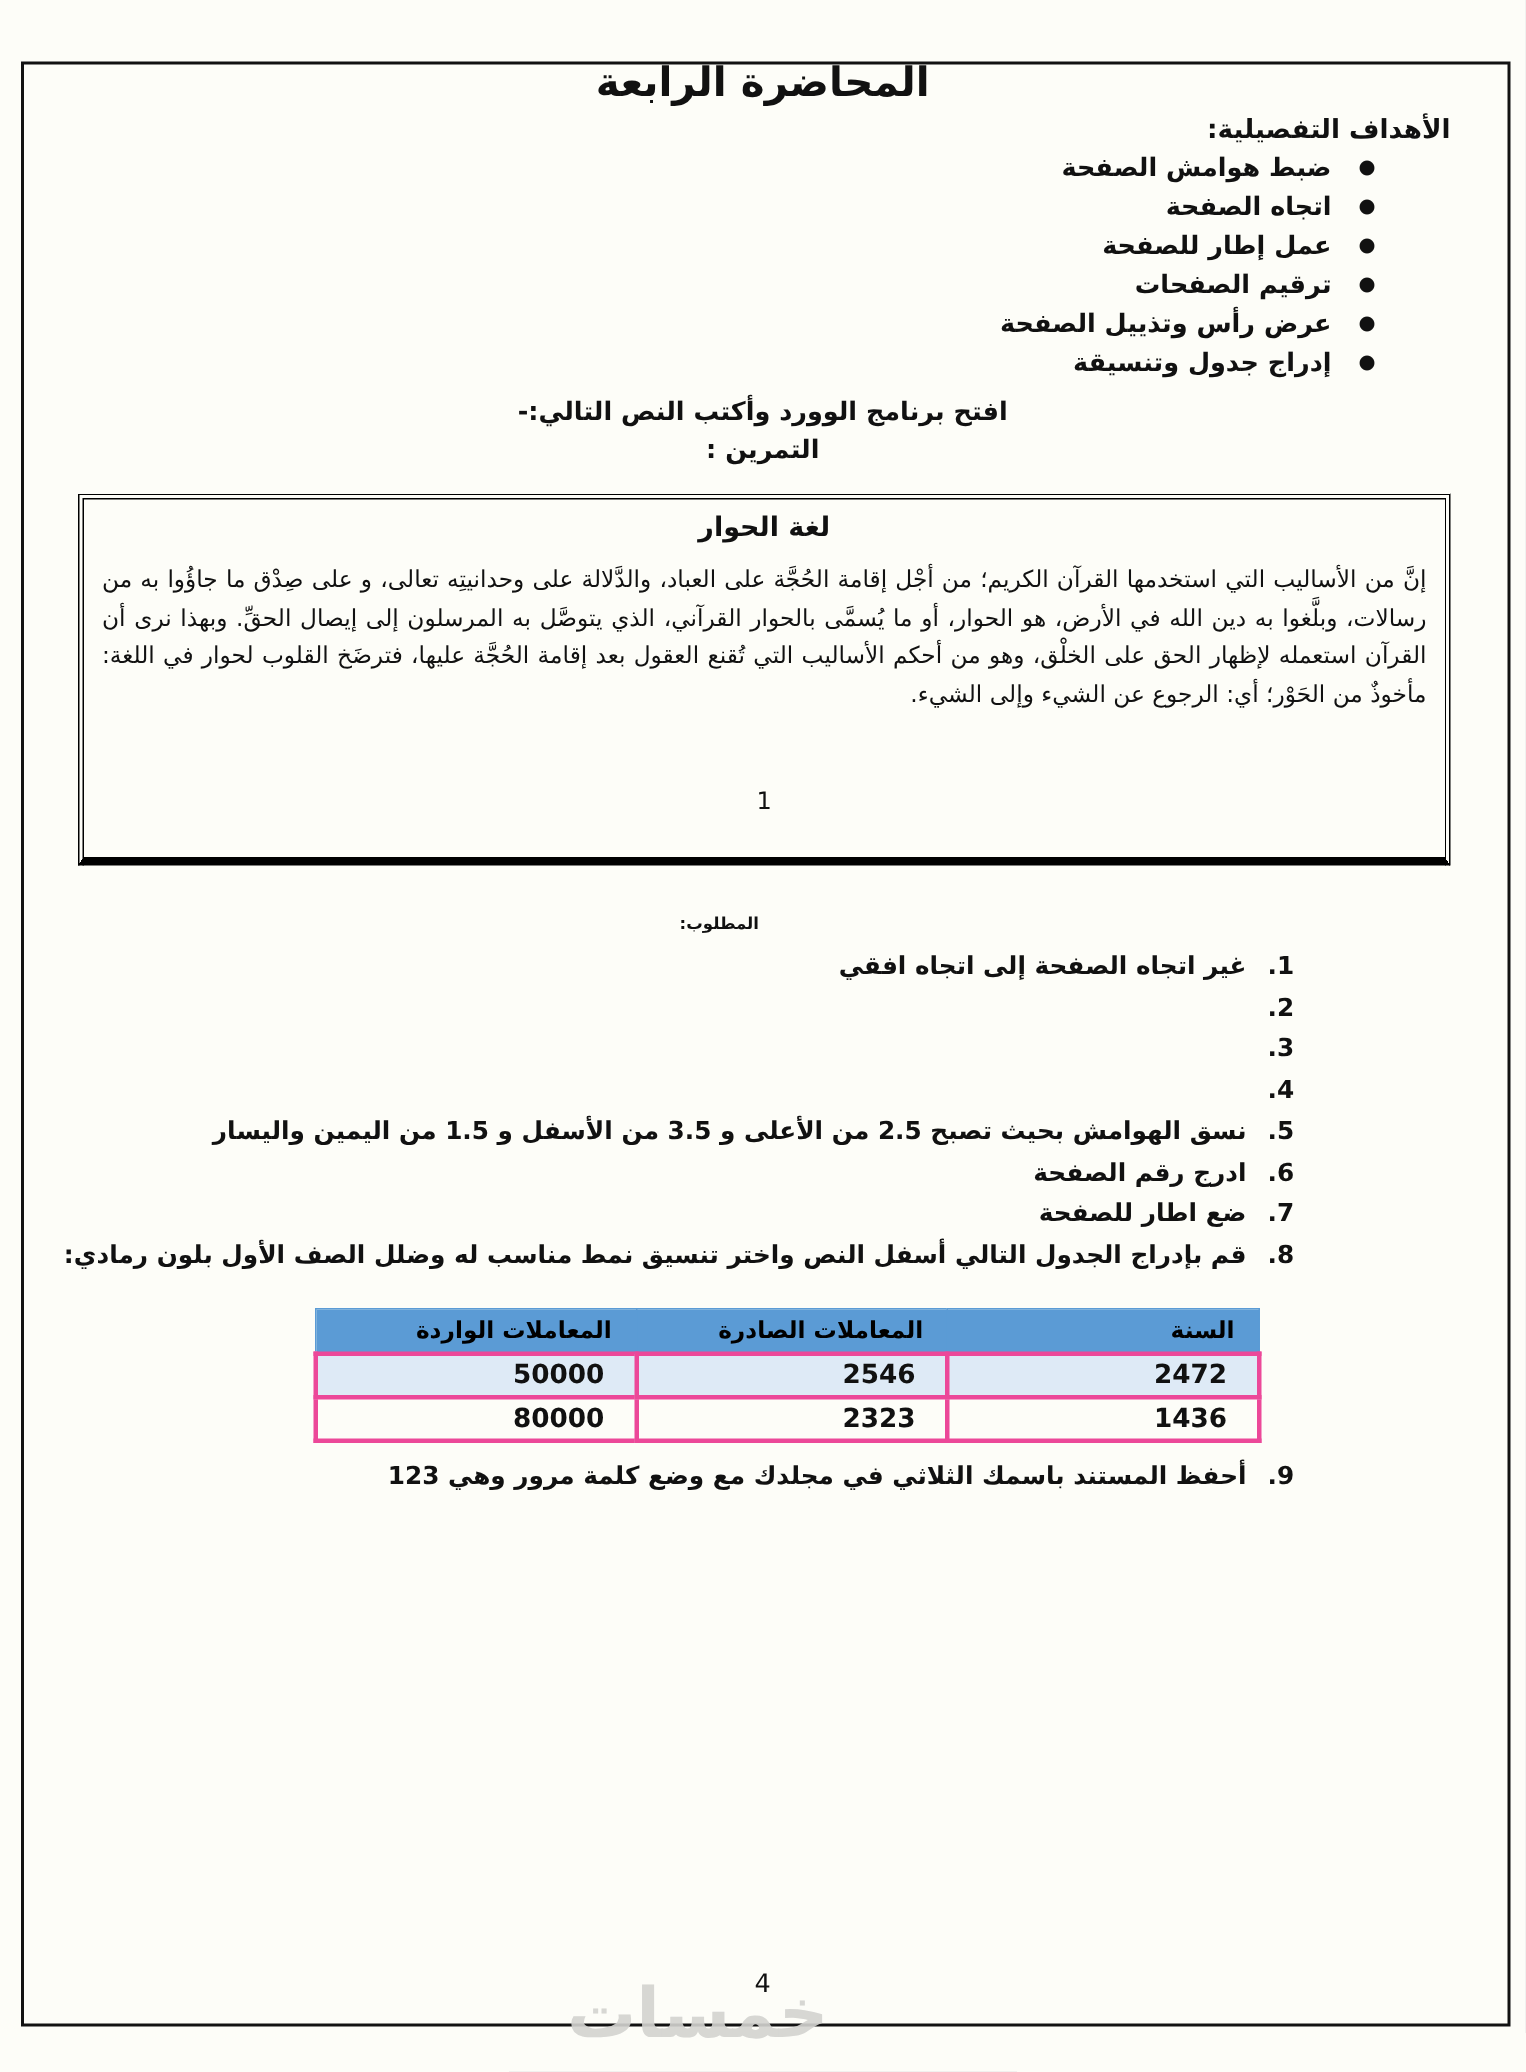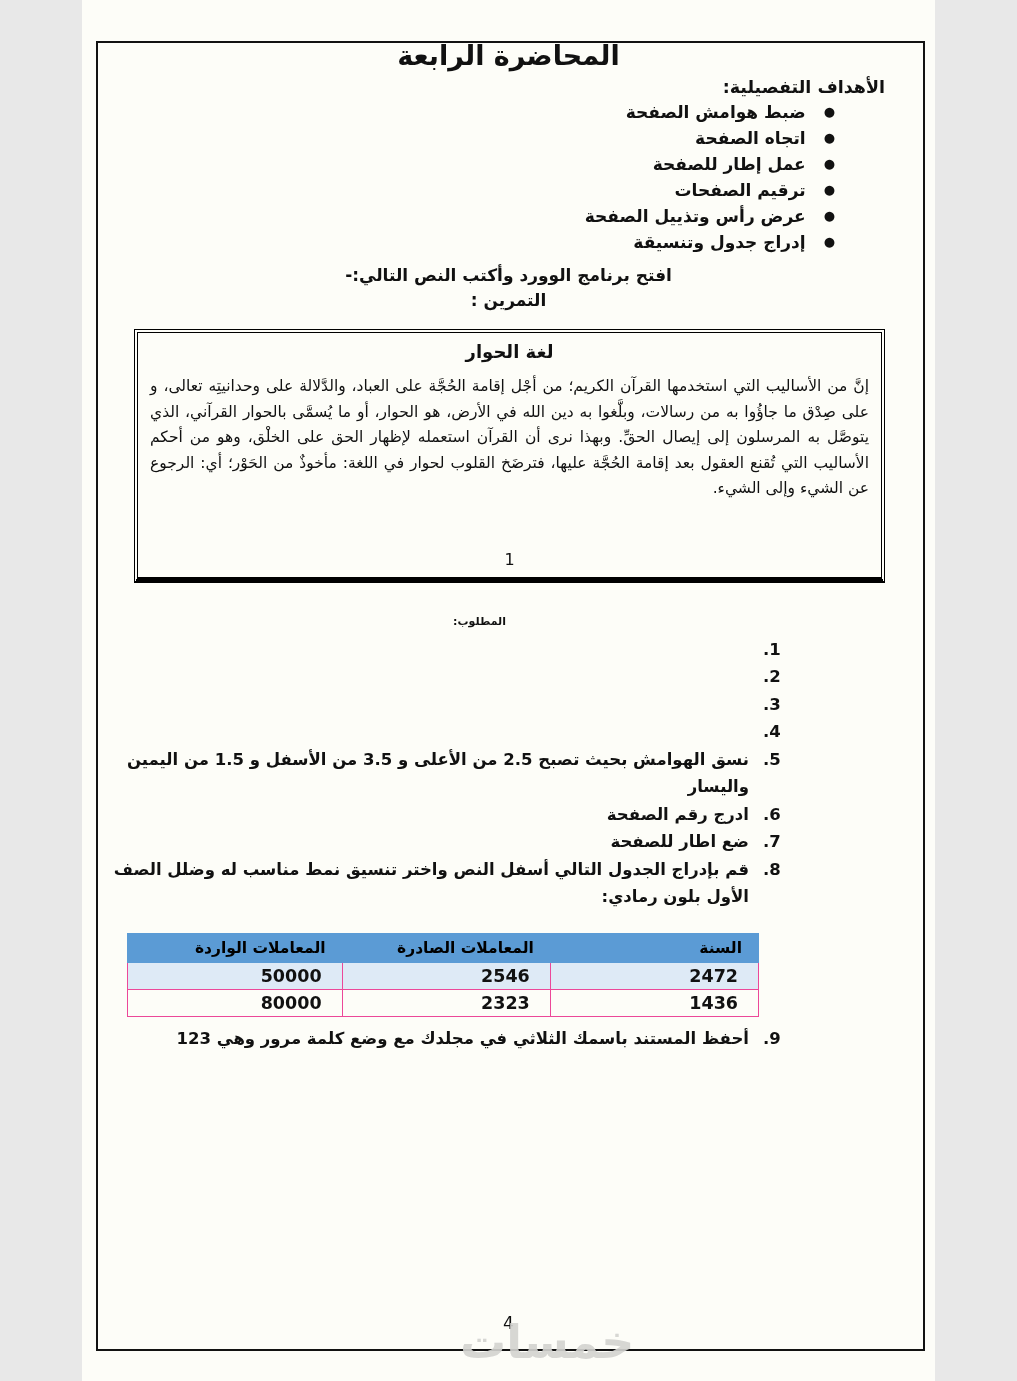--- a/index.html
+++ b/index.html
@@ -1,18 +1,18 @@
 <!DOCTYPE html>
 <html lang="ar"><head>
 <meta charset="utf-8">
 <style>
   html,body{margin:0;padding:0;background:#e8e8e8;}
   .page{
     position:relative;
-    width:853px;height:1381px;
+    width:1017px;height:1381px;
     margin:0 auto;
     background:#fdfdf8;
     font-family:"DejaVu Sans", sans-serif;
     color:#111;
     overflow:hidden;
   }
   .frame{
     position:absolute;
     left:14px;top:41px;right:10px;bottom:30px;
     border:2.5px solid #121212;
@@ -110,21 +110,21 @@
     font-size:15.5px;font-weight:bold;
     text-align:right;
     padding:4px 16px 4px 8px;
     border:1px solid #5B9BD5;
     height:20px;
   }
   table.data-table td{
     font-size:17.5px;font-weight:bold;
     text-align:right;
     padding:2px 20px 2px 8px;
-    border:1px solid #ec4899;
+    border:3px solid #ec4899;
     height:22px;
   }
   table.data-table tr.shaded td{background:#DEEAF6;}
   table.data-table col.c1{width:33%;}
   table.data-table col.c2{width:33%;}
   table.data-table col.c3{width:34%;}
   .save-item{
     margin-top:50px;
   }
   .footer-pagenum{
@@ -192,20 +192,21 @@
       <div class="text-box-title">لغة الحوار</div>
       <p class="text-box-body">إنَّ من الأساليب التي استخدمها القرآن الكريم؛ من أجْل إقامة الحُجَّة على العباد، والدَّلالة على وحدانيتِه تعالى، و على صِدْق ما جاؤُوا به من رسالات، وبلَّغوا به دين الله في الأرض، هو الحوار، أو ما يُسمَّى بالحوار القرآني، الذي يتوصَّل به المرسلون إلى إيصال الحقِّ. وبهذا نرى أن القرآن استعمله لإظهار الحق على الخلْق، وهو من أحكم الأساليب التي تُقنع العقول بعد إقامة الحُجَّة عليها، فترضَخ القلوب لحوار في اللغة: مأخوذٌ من الحَوْر؛ أي: الرجوع عن الشيء وإلى الشيء.</p>
       <div class="text-box-pagenum">1</div>
     </div>
 
     <div class="required-heading">المطلوب:</div>
 
     <ol class="requirements">
       <li>
         <span class="num">1.</span>
+        <span class="txt">غير اتجاه الصفحة إلى اتجاه افقي</span>
       </li>
       <li>
         <span class="num">2.</span>
       </li>
       <li>
         <span class="num">3.</span>
       </li>
       <li>
         <span class="num">4.</span>
       </li>

